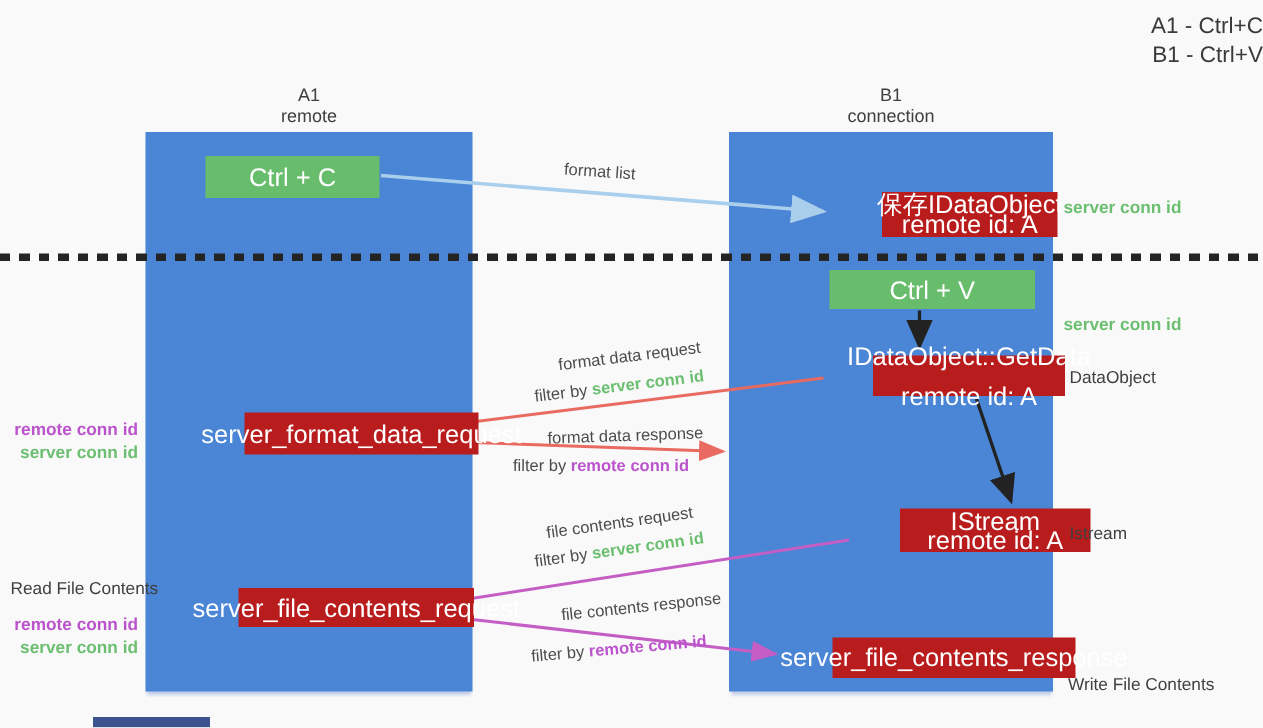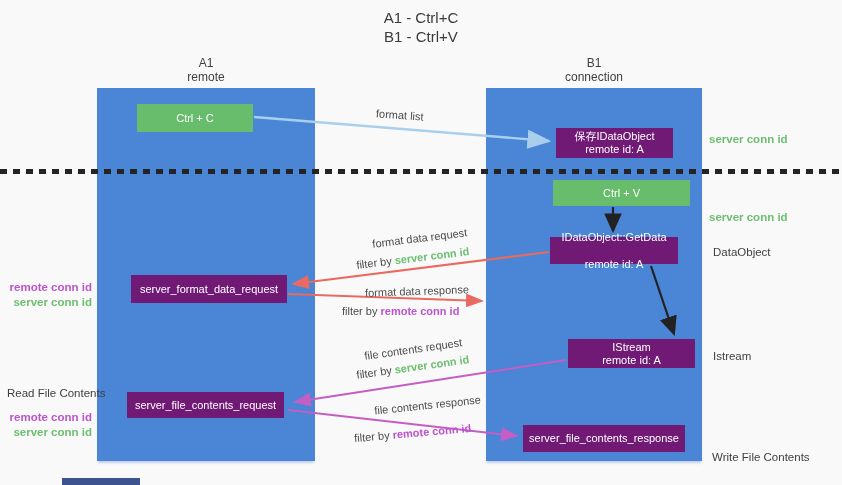--- a/index.html
+++ b/index.html
@@ -1,34 +1,34 @@
 <!DOCTYPE html>
 <html><head>
 <meta charset="utf-8">
 <style>
   html,body{margin:0;padding:0;background:#f9f9f9;}
   .canvas{
     position:relative;width:842px;height:485px;background:#f9f9f9;overflow:hidden;
     font-family:"Liberation Sans",sans-serif;
   }
-  .title{position:absolute;left:0;top:8px;width:842px;text-align:center;
+  .title{position:absolute;left:0;top:8px;width:842px;text-align:right;
     font-size:15px;line-height:19px;color:#3a3a3a;z-index:4;}
   .lane-header{position:absolute;top:56px;text-align:center;font-size:12px;line-height:14px;color:#3f3f3f;z-index:4;}
   .lane{position:absolute;top:88px;height:373px;background:#4a85d6;z-index:0;
     box-shadow:0 3px 2px -1px rgba(150,170,220,.55);}
   .lane-a{left:97px;width:218px;}
   .lane-b{left:486px;width:216px;}
   .divider{position:absolute;left:0;top:169px;width:842px;height:5px;z-index:1;
     background:repeating-linear-gradient(90deg,#242424 0 7px,transparent 7px 13px);}
   svg.arrows{position:absolute;left:0;top:0;z-index:2;pointer-events:none;}
-  .node{position:absolute;z-index:3;color:#fff;font-size:11px;line-height:13px;
+  .node{position:absolute;z-index:3;color:#fff;font-size:17px;line-height:13px;
     display:flex;flex-direction:column;align-items:center;justify-content:center;
     text-align:center;white-space:nowrap;}
   .green{background:#68bd6d;}
-  .orange{background:#701a75;}
+  .orange{background:#b91c1c;margin-left:32px;}
   .edge-label{position:absolute;z-index:3;font-size:11px;color:#4c4c4c;white-space:nowrap;}
   .side-label{position:absolute;z-index:3;font-size:11.5px;color:#3f3f3f;white-space:nowrap;}
   .conn-green{color:#6cbf70;font-weight:bold;}
   .conn-purple{color:#bb54cc;font-weight:bold;}
   .right-align{text-align:right;width:90px;}
   .artifact{position:absolute;left:62px;top:478px;width:78px;height:7px;background:#3d5390;z-index:5;}
 </style>
 </head>
 <body>
 

